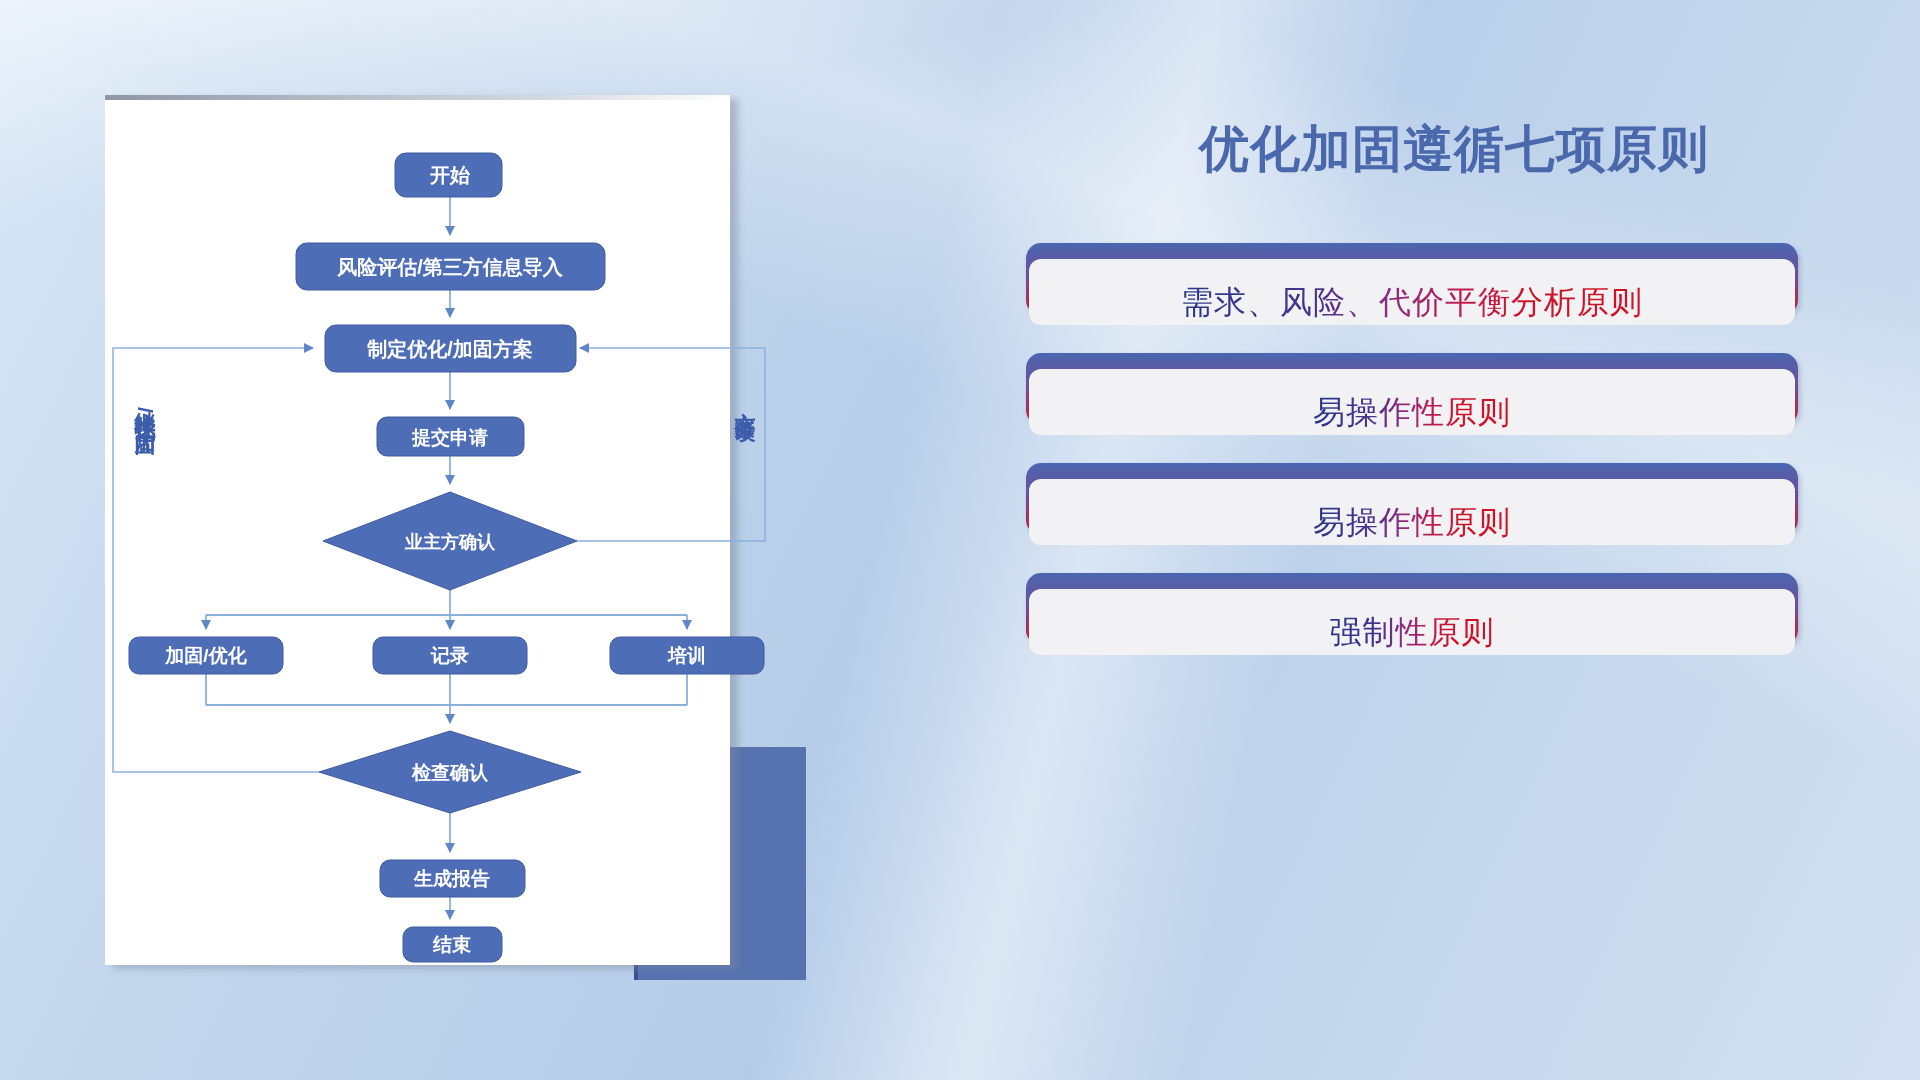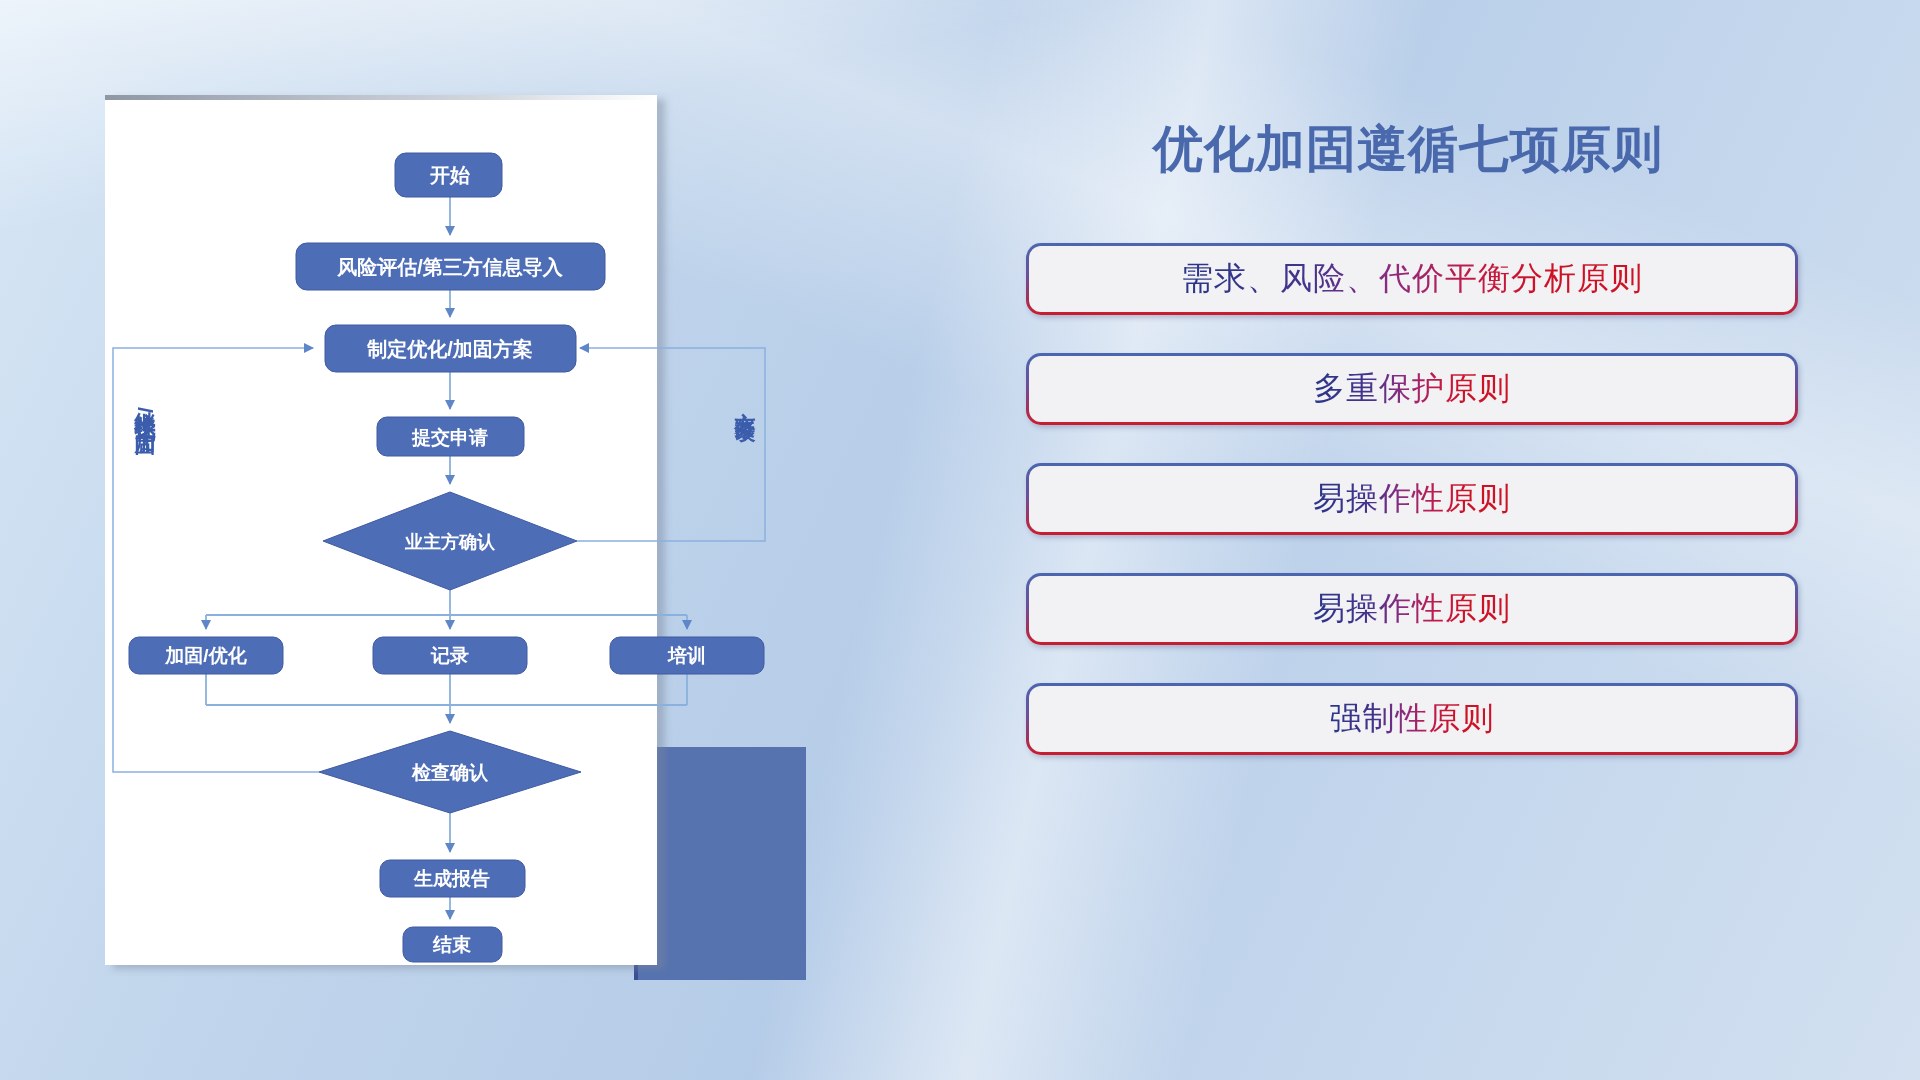--- a/index.html
+++ b/index.html
@@ -15,53 +15,53 @@
   }
   .abs{position:absolute;}
 
   
   .decor-block{
     left:634px;top:747px;width:172px;height:233px;
     background:#5673b0;border-left:4px solid #3c4f95;box-sizing:border-box;
     z-index:1;
   }
   .card{
-    left:105px;top:95px;width:552px;height:870px;
+    left:105px;top:95px;width:625px;height:870px;
     background:#ffffff;z-index:2;
     box-shadow:8px 4px 7px rgba(125,135,158,.45);
   }
   .card-topedge{
     left:0;top:0;width:100%;height:5px;opacity:.85;
     background:linear-gradient(90deg,#7b8494 0%,#a7aeba 35%,#ccd2da 70%,rgba(255,255,255,0) 100%);
   }
   .vlabel{
     writing-mode:vertical-rl;text-orientation:mixed;
     font-size:21px;font-weight:bold;color:#3b5dab;letter-spacing:3px;line-height:1;
     white-space:nowrap;
   }
   .vlabel-left{left:30px;top:300px;}
   .vlabel-right{left:630px;top:300px;}
   svg text{font-family:"Liberation Sans","DejaVu Sans",sans-serif;font-weight:bold;fill:#ffffff;text-anchor:middle;}
 
   
   .panel-title{
-    left:1022px;top:116px;width:772px;text-align:center;
+    left:1068px;top:116px;width:772px;text-align:center;
     font-size:50px;font-weight:bold;color:#4a69ad;letter-spacing:1px;
   }
   .panel{
     left:1026px;top:243px;width:772px;display:flex;flex-direction:column;gap:38px;
   }
   .p-box{
     height:72px;border-radius:15px;padding:3px;box-sizing:border-box;
     background:linear-gradient(180deg,#4a66b0 0%,#6b4f9a 45%,#cc1b2c 100%);
     box-shadow:2px 3px 5px rgba(70,80,130,.28);
   }
   .p-box-inner{
     width:100%;height:100%;border-radius:12px;background:#f2f2f4;
-    display:flex;align-items:center;justify-content:center;
+    display:flex;align-items:flex-end;justify-content:center;margin-top:13px;
   }
   .p-text{
     font-size:32px;letter-spacing:1px;color:#b5182c;white-space:nowrap;
   }
   @supports ((-webkit-background-clip:text) or (background-clip:text)){
     .p-text{
       background:linear-gradient(90deg,#2a3688 0%,#44338c 28%,#8c2b80 45%,#c01a4a 62%,#cd1226 78%);
       -webkit-background-clip:text;background-clip:text;color:transparent;
     }
   }
@@ -167,25 +167,20 @@
 <div class="abs panel-title">优化加固遵循七项原则</div>
 
 <div class="abs panel">
   <div class="p-box">
     <div class="p-box-inner">
         <span class="p-text">需求、风险、代价平衡分析原则</span>
       </div>
   </div>
   <div class="p-box">
     <div class="p-box-inner">
-        <span class="p-text">多重保护原则</span>
-      </div>
-  </div>
-  <div class="p-box">
-    <div class="p-box-inner">
         <span class="p-text">易操作性原则</span>
       </div>
   </div>
   <div class="p-box">
     <div class="p-box-inner">
         <span class="p-text">易操作性原则</span>
       </div>
   </div>
   <div class="p-box">
     <div class="p-box-inner">

